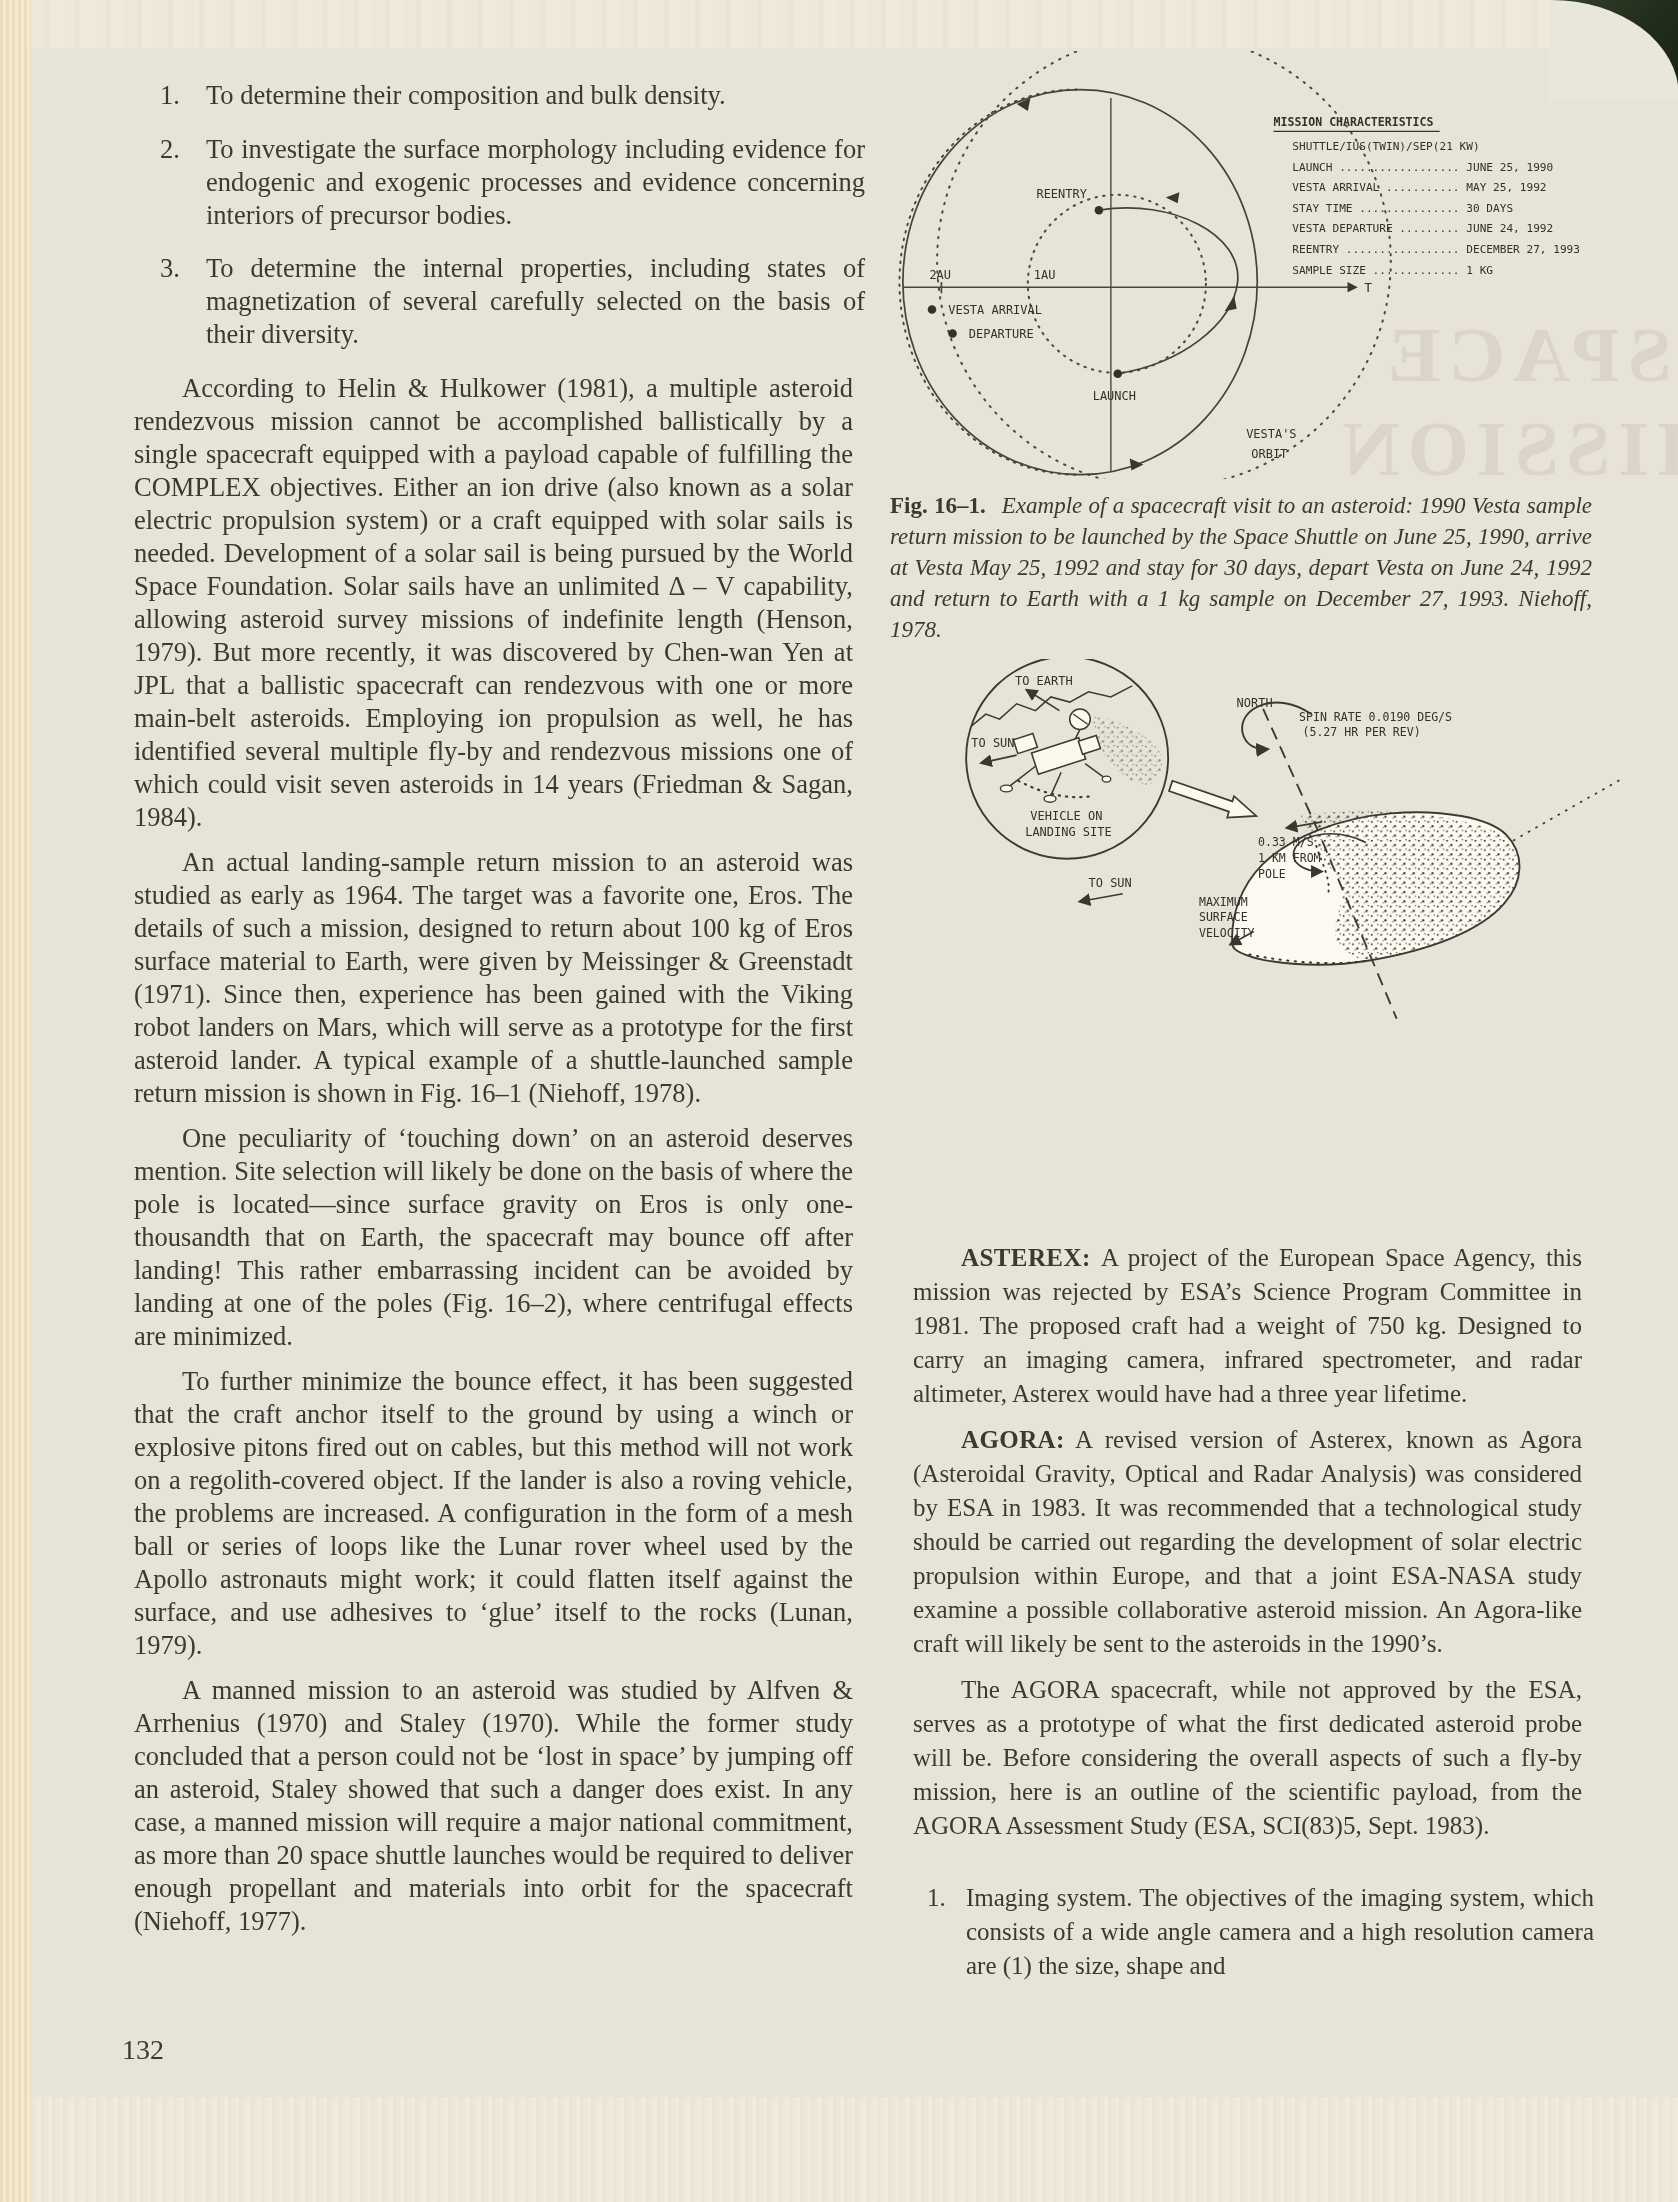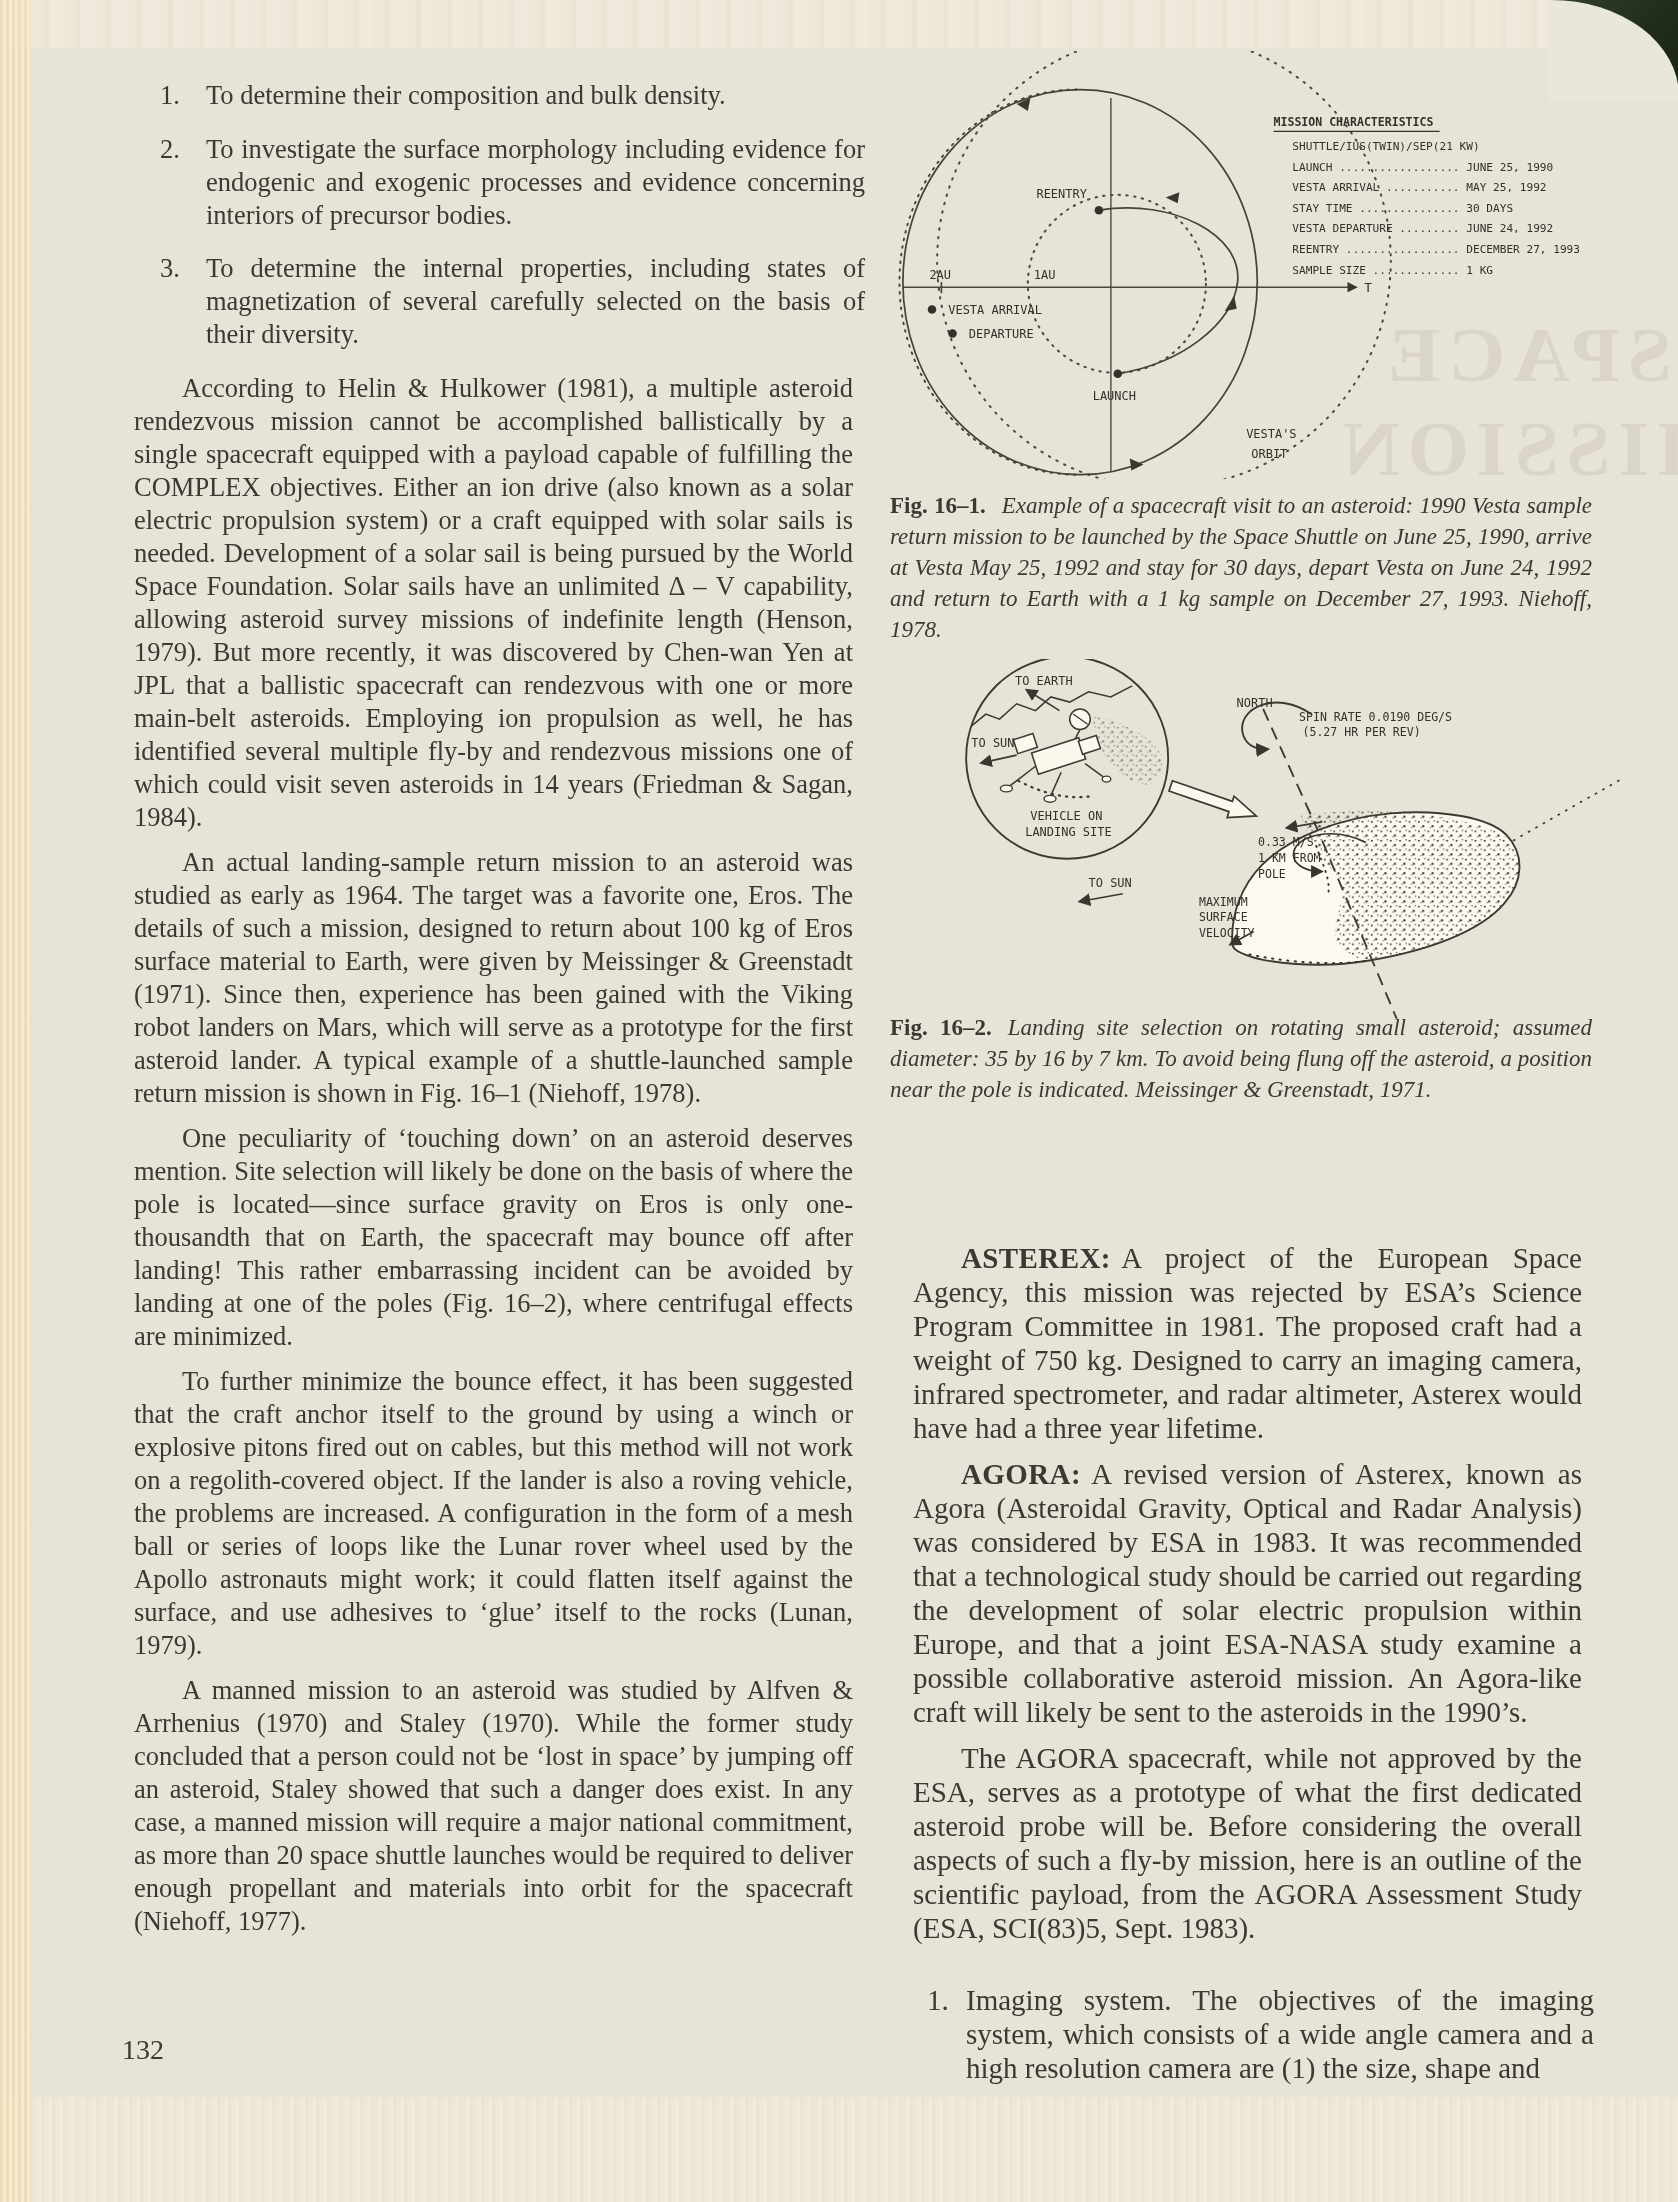--- a/index.html
+++ b/index.html
@@ -30,21 +30,21 @@
     background:linear-gradient(135deg,#33402a 0%,#222c1b 55%,#19220f 100%);}
   .corner-green::after{content:"";position:absolute;inset:0;
     background:#e9e7dc;border-top-right-radius:128px 96px;}
   .ghost{position:absolute;transform:scaleX(-1);
     font:bold 79px/1.15 "Liberation Serif",serif;
     color:rgba(122,117,100,0.12);letter-spacing:7.7px;user-select:none;}
   
   .col-left{position:absolute;left:122px;top:79px;width:743px;
     font-size:26.5px;line-height:33px;color:#3c3833;text-align:justify;}
   .col-right{position:absolute;left:901px;top:1229px;width:693px;
-    font-size:29px;line-height:34px;color:#3c3833;text-align:justify;}
+    font-size:25px;line-height:34px;color:#3c3833;text-align:justify;}
   .obj{position:relative;margin:0 0 20.5px 0;padding-left:84px;}
   .obj .num{position:absolute;left:38px;top:0;}
   .objectives{margin-bottom:17px;}
   .para{margin:12px;text-indent:48px;}
   .lead{font-weight:bold;letter-spacing:0.4px;margin-right:10.3px;}
   .lead:empty{display:none;margin:0;}
   .num-item{position:relative;margin-top:38px;padding-left:65px;}
   .num-item .num{position:absolute;left:26px;top:0;}
   .caption{position:absolute;font-size:23px;line-height:31px;color:#3c3833;text-align:justify;}
   .cap-lead{font-weight:bold;font-style:normal;margin-right:16px;white-space:nowrap;}
@@ -202,23 +202,20 @@
     <text x="430" y="237" font-size="13.5">1 KM FROM</text>
     <text x="430" y="256" font-size="13.5">POLE</text>
     <text x="232" y="266" font-size="14">TO SUN</text>
     <line x1="272" y1="274" x2="222" y2="283" stroke="#3c3832" stroke-width="2" marker-end="url(#ah)"></line>
     <text x="361" y="288" font-size="13.5">MAXIMUM</text>
     <text x="361" y="306" font-size="13.5">SURFACE</text>
     <text x="361" y="324" font-size="13.5">VELOCITY</text>
     <line x1="425" y1="318" x2="398" y2="333" stroke="#3c3832" stroke-width="2" marker-end="url(#ah)"></line>
   </svg>
 
-  <div class="caption" style="left:890px;top:1012px;width:702px;">
-    <b class="cap-lead">Fig. 16–2.</b><i>Landing site selection on rotating small asteroid; assumed diameter: 35 by 16 by 7 km. To avoid being flung off the asteroid, a position near the pole is indicated. Meissinger &amp; Greenstadt, 1971.</i>
-  </div>
 
   <div class="col-right">
     <p class="para">
       <b class="lead">ASTEREX:</b><span>A project of the European Space Agency, this mission was rejected by ESA’s Science Program Committee in 1981. The proposed craft had a weight of 750 kg. Designed to carry an imaging camera, infrared spectrometer, and radar altimeter, Asterex would have had a three year lifetime.</span>
     </p>
     <p class="para">
       <b class="lead">AGORA:</b><span>A revised version of Asterex, known as Agora (Asteroidal Gravity, Optical and Radar Analysis) was considered by ESA in 1983. It was recommended that a technological study should be carried out regarding the development of solar electric propulsion within Europe, and that a joint ESA-NASA study examine a possible collaborative asteroid mission. An Agora-like craft will likely be sent to the asteroids in the 1990’s.</span>
     </p>
     <p class="para">
       <span>The AGORA spacecraft, while not approved by the ESA, serves as a prototype of what the first dedicated asteroid probe will be. Before considering the overall aspects of such a fly-by mission, here is an outline of the scientific payload, from the AGORA Assessment Study (ESA, SCI(83)5, Sept. 1983).</span>

